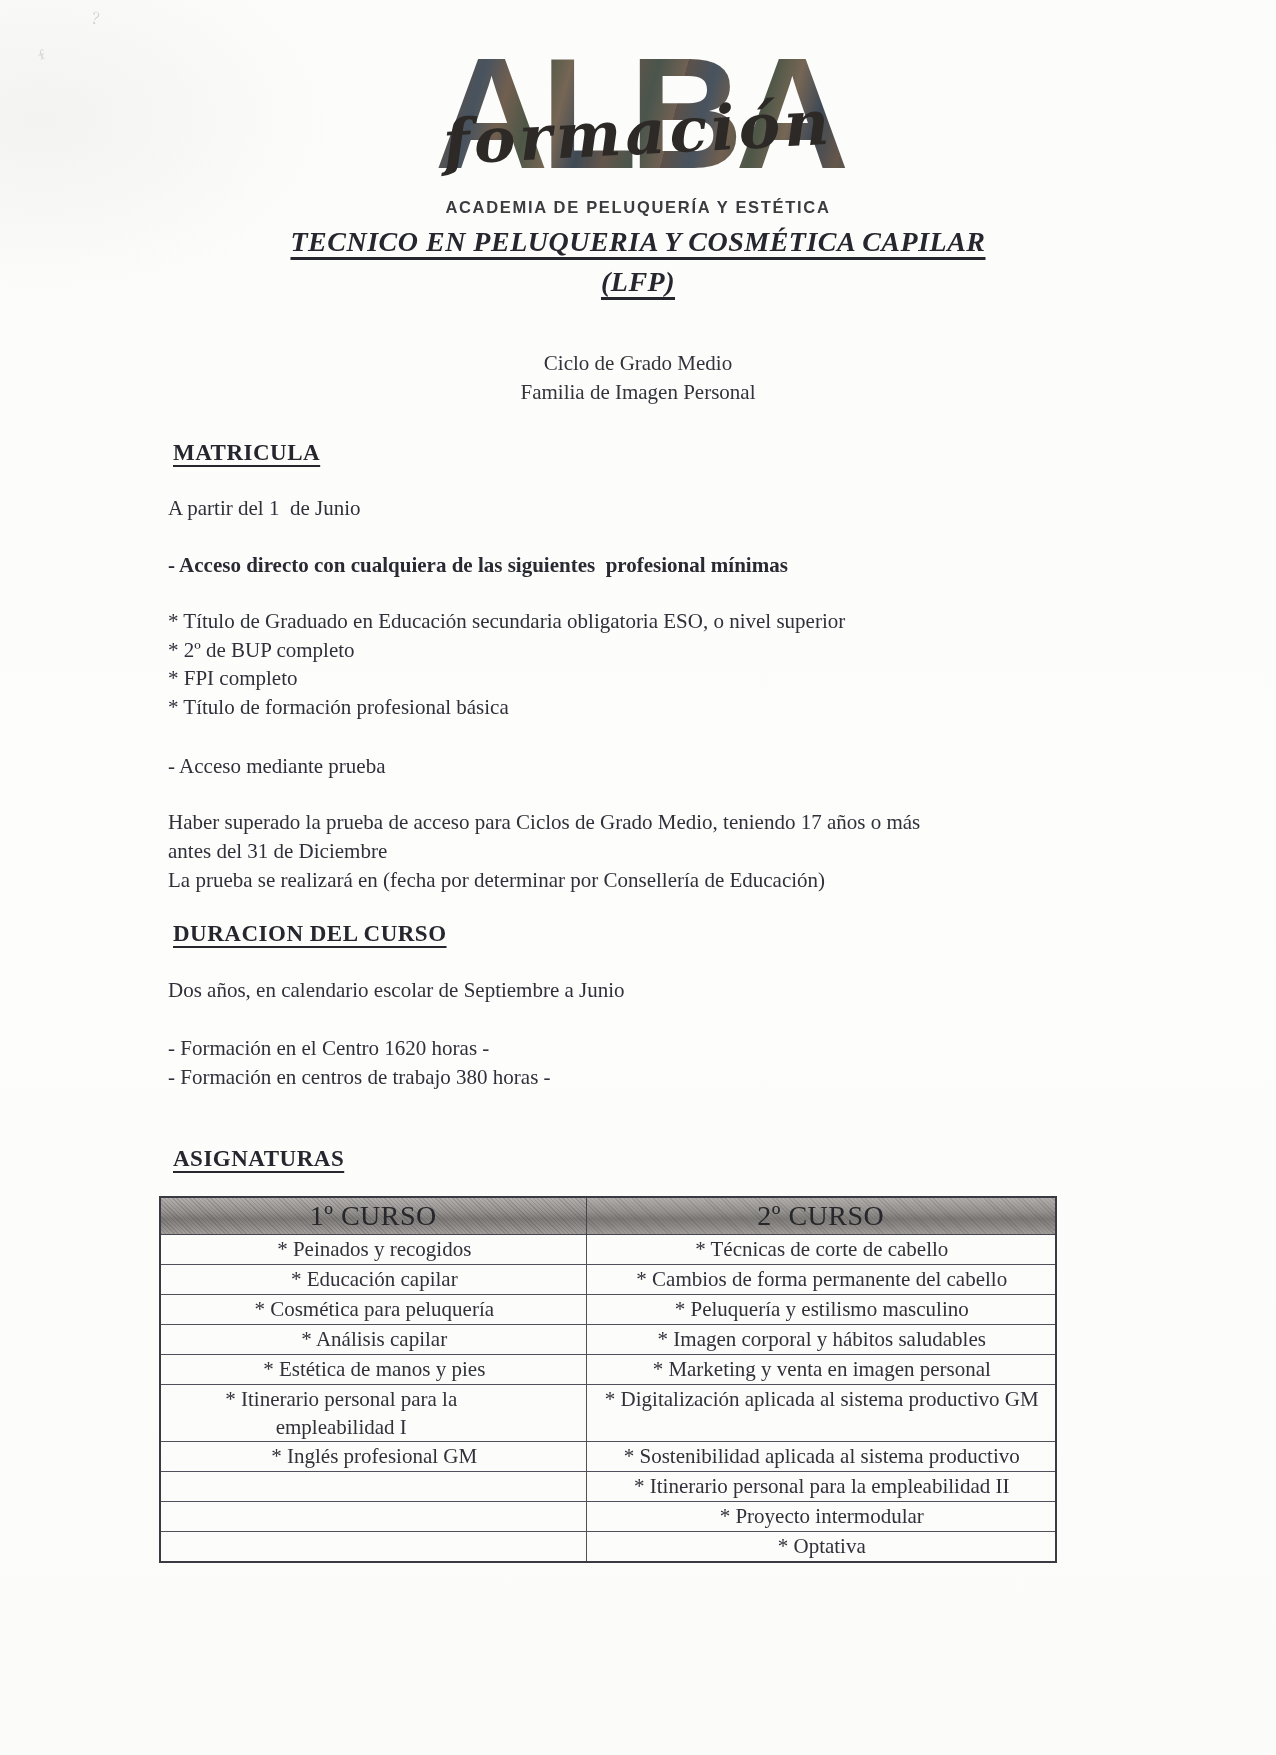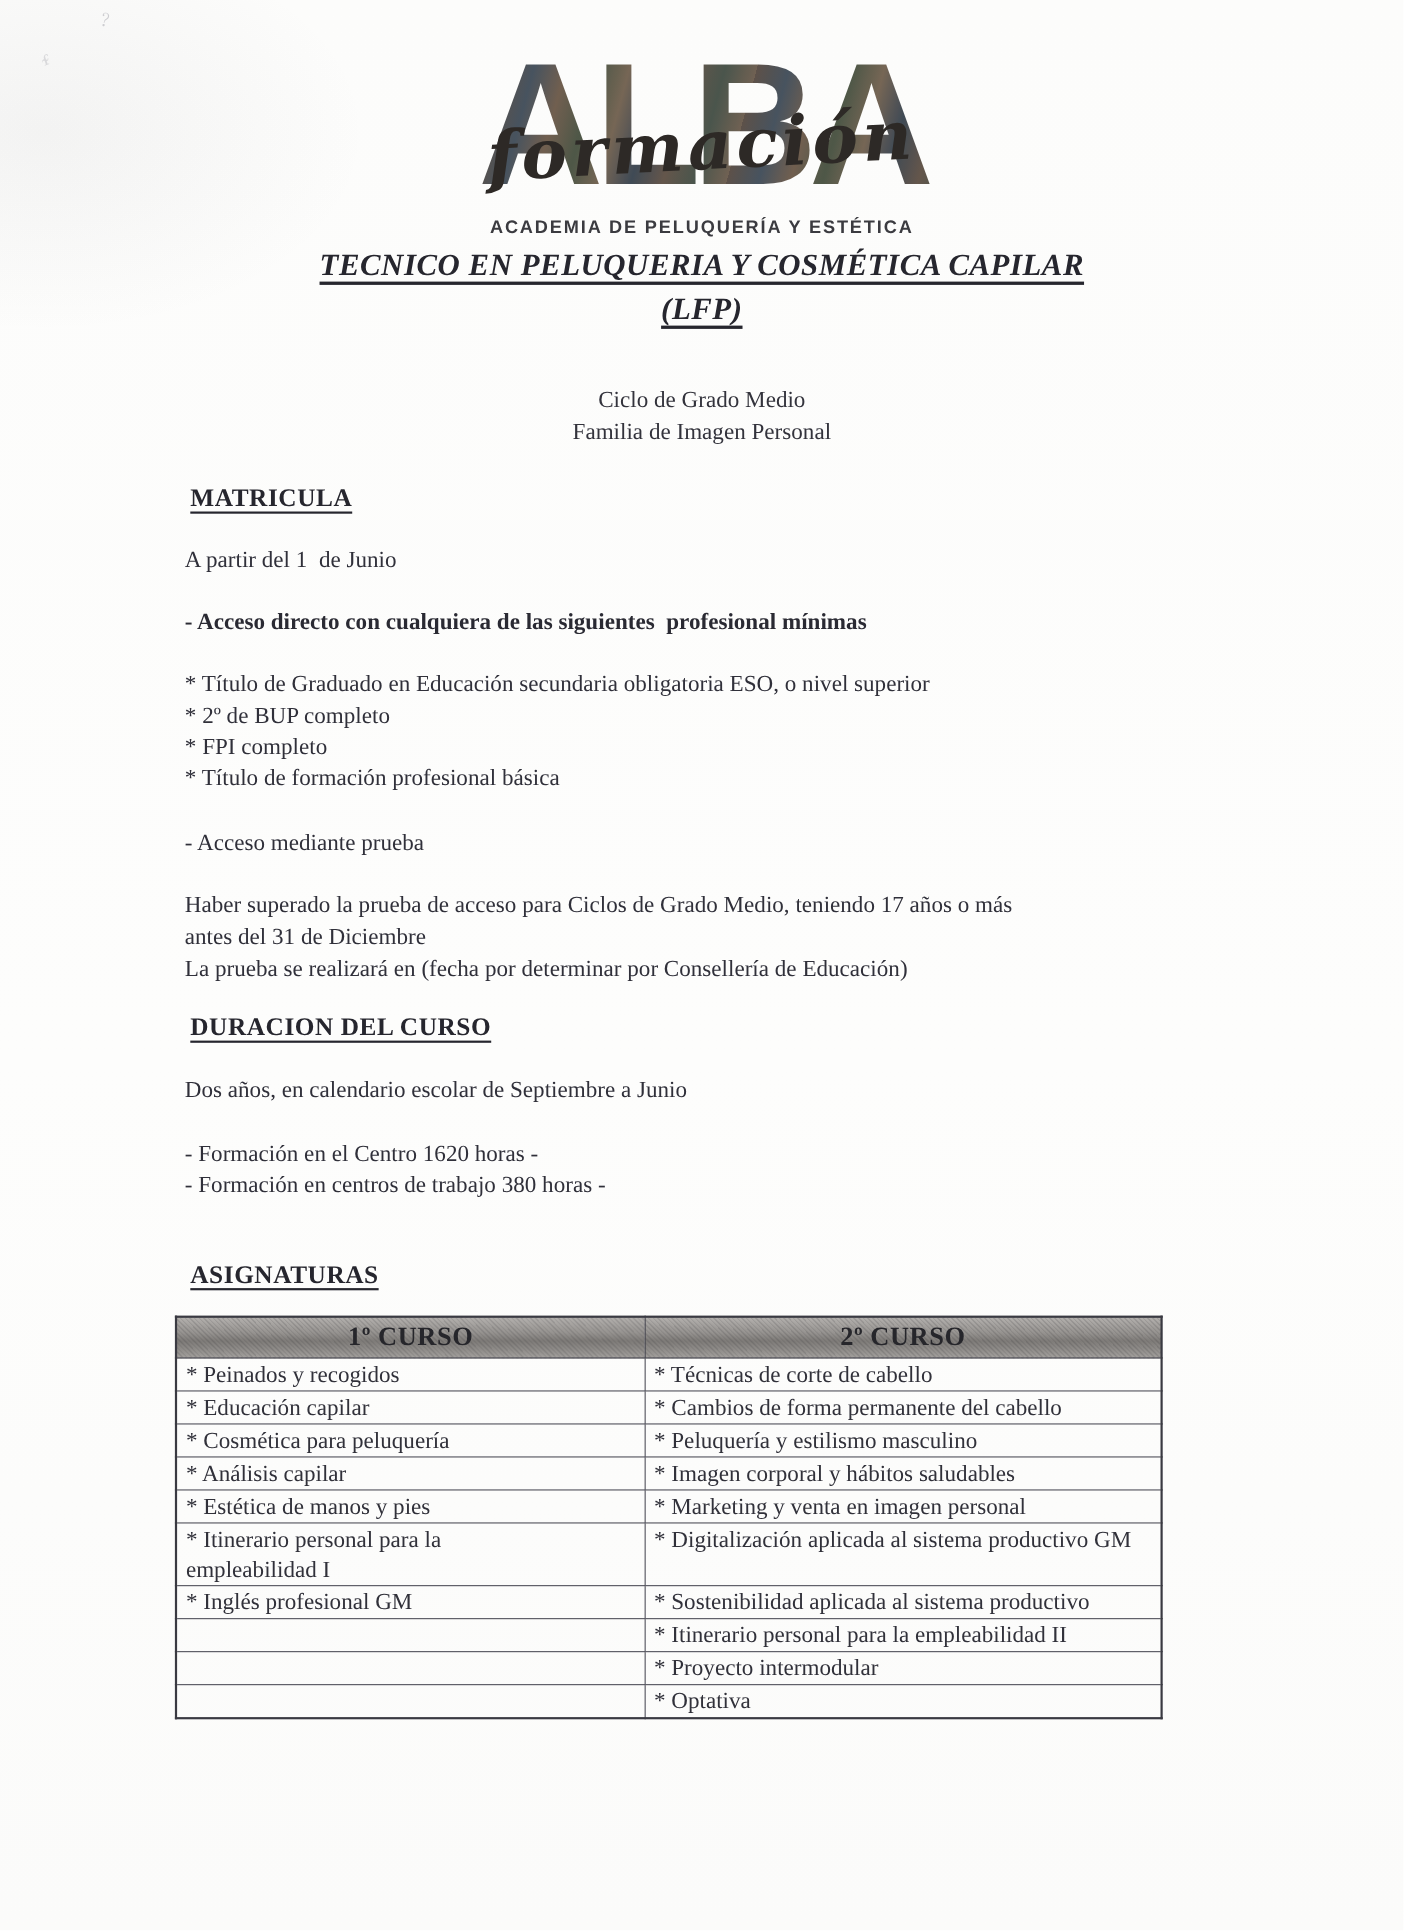--- a/index.html
+++ b/index.html
@@ -71,31 +71,32 @@
   .subjects {
     position:absolute; left:159px; top:1196px;
     border-collapse:collapse; table-layout:fixed;
     font-size:21px;
     border:2.5px solid #3a3a42;
   }
   .subjects col.c1 { width:426px; }
   .subjects col.c2 { width:470px; }
   .subjects th {
     height:34px;
-    font-size:24px; font-weight:bold; color:#26262b; letter-spacing:0.5px;
+    font-size:28px; font-weight:normal; color:#26262b; letter-spacing:0.5px;
     background-image:
       repeating-linear-gradient(45deg, rgba(35,35,40,0.16) 0 1px, rgba(255,255,255,0) 1px 3px),
       linear-gradient(180deg,#b3b0ad 0%, #969390 38%, #7e7b78 58%, #8d8a87 78%, #a29f9c 100%);
     border:1.5px solid #45454e;
   }
   .subjects td {
     height:29px; padding:0 6px 0 8px;
     border:1.5px solid #50505a;
     vertical-align:top; line-height:28px;
     color:#31313a;
+    text-align:center;
   }
   .subjects td.c1pad { padding-right:72px; }
 </style>
 </head>
 <body>
 
 <div class="page">
 
   <span class="artifact a1">﹖</span>
   <span class="artifact a2">ᵳ</span>

